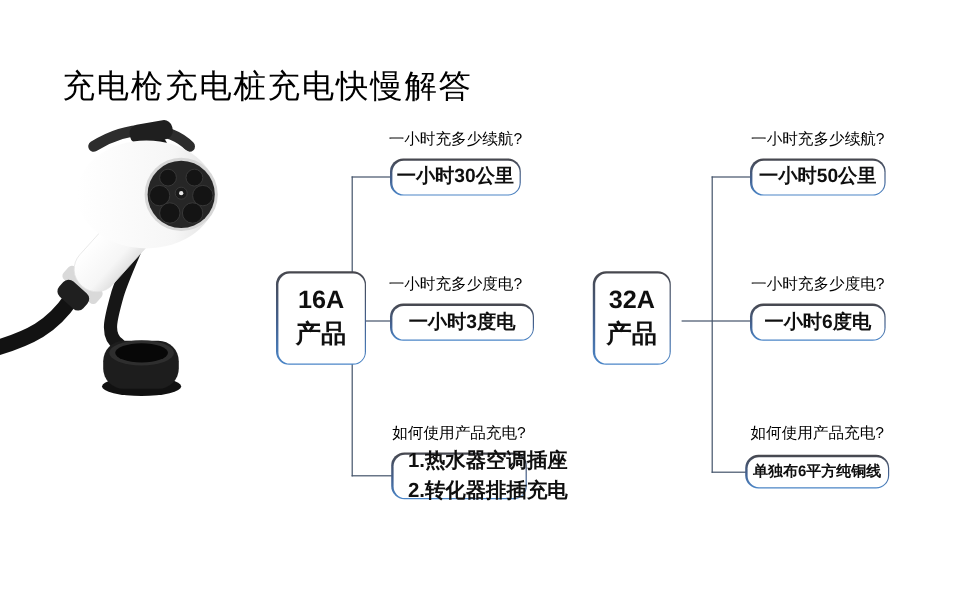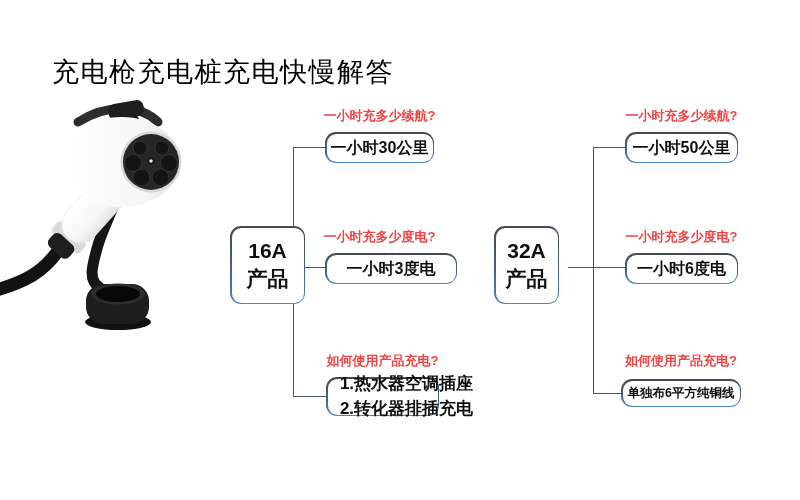--- a/index.html
+++ b/index.html
@@ -11,21 +11,21 @@
   
   .node{position:absolute;background:linear-gradient(180deg,#47474d 0%,#44618f 55%,#4b86c8 100%);
         border-radius:11px;padding:1.5px;box-sizing:border-box;}
   .node-inner{width:100%;height:100%;background:#fff;border-radius:9.5px;
         display:flex;flex-direction:column;align-items:center;justify-content:center;
         box-sizing:border-box;color:#0f0f0f;font-weight:700;text-align:center;}
   .root .node-inner{font-size:21px;line-height:1.32;}
   .ans .node-inner{font-size:16px;line-height:1.2;white-space:nowrap;align-items:center;}
   .ans-multi .node-inner{font-size:17px;line-height:1.42;white-space:nowrap;padding-left:48px;}
   .ans-small .node-inner{font-size:12.5px;white-space:nowrap;align-items:center;}
-  .q{position:absolute;font-size:13px;font-weight:700;color:#ef4444;
+  .q{position:absolute;font-size:13px;font-weight:400;color:#000000;
      text-align:center;white-space:nowrap;}
   .h-line{position:absolute;height:1.4px;background:#44546a;}
   .v-line{position:absolute;width:1.4px;background:#44546a;}
   .figure{position:absolute;left:0;top:100px;width:200px;height:265px;}
 </style>
 </head>
 <body>
 
 <div class="canvas">
 
@@ -88,21 +88,21 @@
   </div>
 
   <div class="q" style="left:317px;top:107px;width:125px;">一小时充多少续航?</div>
   <div class="node ans" style="left:325px;top:132px;width:109px;height:31px;">
     <div class="node-inner">
         <span>一小时30公里</span>
       </div>
   </div>
 
   <div class="q" style="left:317px;top:228px;width:125px;">一小时充多少度电?</div>
-  <div class="node ans" style="left:325px;top:253px;width:132px;height:31px;">
+  <div class="node ans" style="left:325px;top:253px;width:120px;height:31px;">
     <div class="node-inner">
         <span>一小时3度电</span>
       </div>
   </div>
 
   <div class="q" style="left:318px;top:352px;width:129px;">如何使用产品充电?</div>
   <div class="node ans-multi" style="left:326px;top:377px;width:113px;height:39px;">
     <div class="node-inner">
       <span>1.热水器空调插座</span>
       <span>2.转化器排插充电</span>

